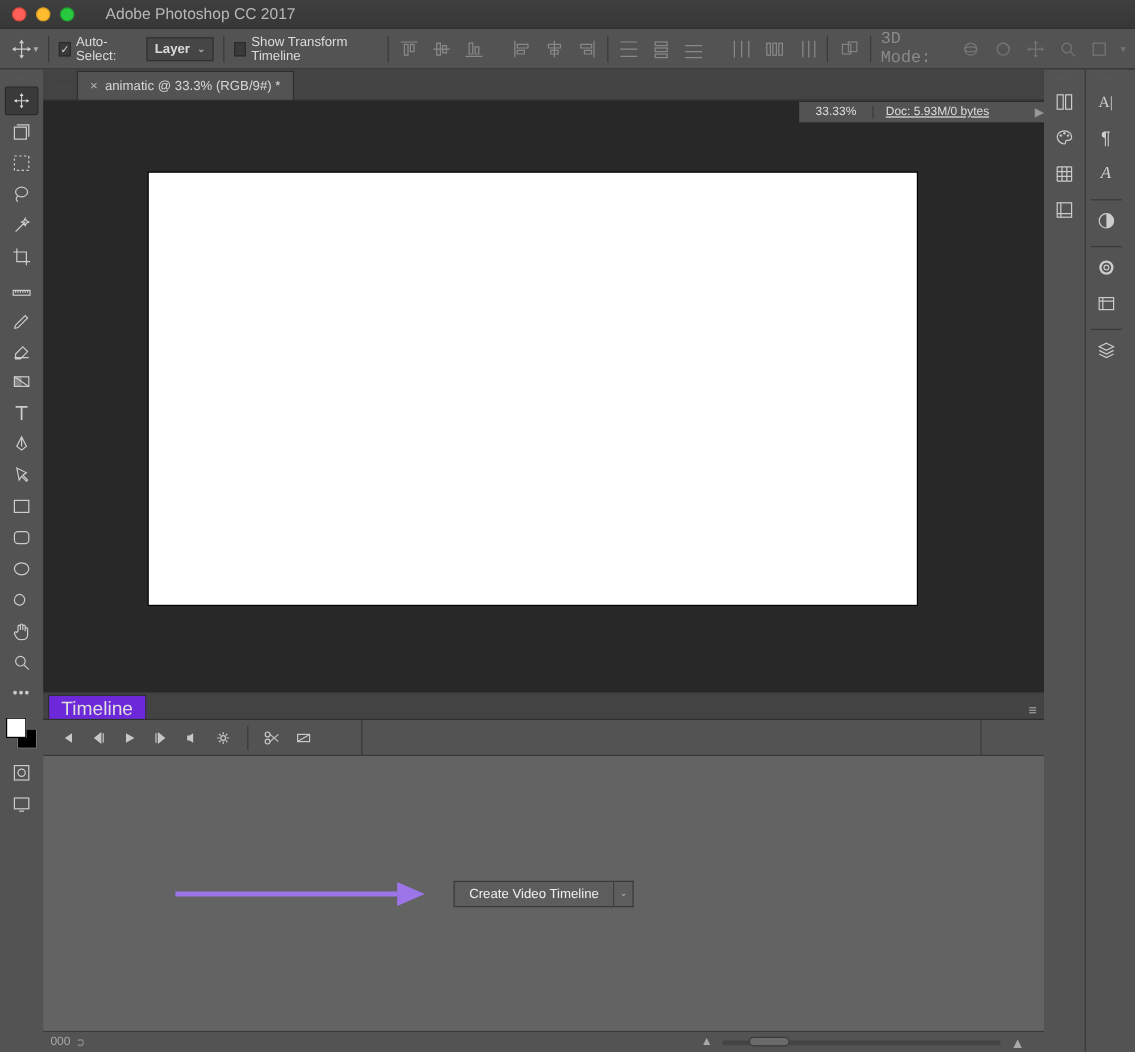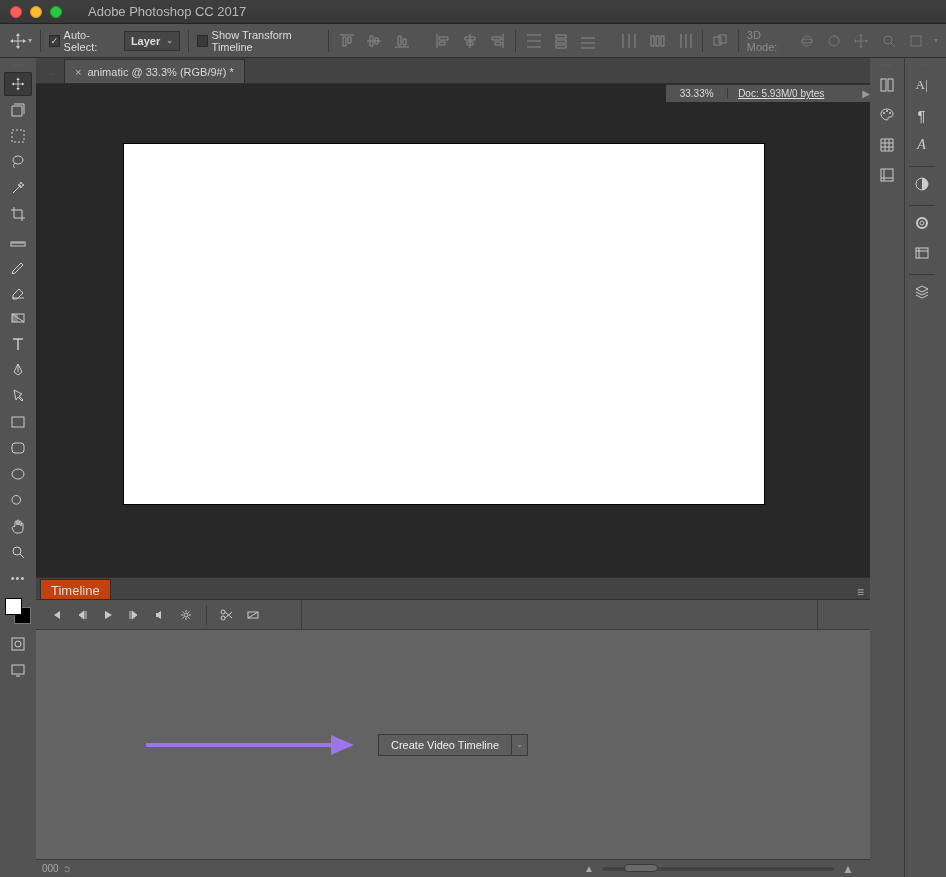--- a/index.html
+++ b/index.html
@@ -13,21 +13,21 @@
   .tl-max{background:#28c840;border:1px solid #1ea52f;}
   .titlebar-title{flex:1;text-align:left;color:#b8b8b8;font-size:13px;margin-left:26px;}
   
   .options { height:34px; background:#535353; border-bottom:1px solid #2e2e2e; display:flex; align-items:center; padding:0 8px; gap:8px;}
   .opt-icon{color:#d4d4d4;display:flex;align-items:center;}
   .chk{width:12px;height:12px;background:#3a3a3a;border:1px solid #2a2a2a;display:inline-flex;align-items:center;justify-content:center;font-size:9px;}
   .select{display:flex;align-items:center;background:#464646;border:1px solid #303030;height:20px;padding:0 6px;gap:6px;font-weight:bold;}
   .divider{width:1px;height:22px;background:#3a3a3a;}
   .align-btn{width:22px;height:22px;display:flex;align-items:center;justify-content:center;opacity:.45;}
   .align-btn svg, .align-btn .g {width:16px;height:16px;}
-  .threeD{color:#8a8a8a;font-size:11px;}
+  .threeD{color:#8a8a8a;font-size:14px;font-family:Liberation Mono, monospace;}
   .threeD-icon{opacity:.4;}
   
   .workspace { display:flex; height: calc(877px - 24px - 34px); }
   
   .tool-col{width:36px;background:#535353;display:flex;flex-direction:column;align-items:center;padding-top:4px;}
   .grip{height:8px;width:30px;margin-bottom:2px;color:#777;font-size:4px;text-align:center;letter-spacing:1px;}
   .tool{width:28px;height:24px;display:flex;align-items:center;justify-content:center;color:#d4d4d4;margin-bottom:2px;border-radius:2px;}
   .tool.sel{background:#3a3a3a;box-shadow:inset 0 0 0 1px #2a2a2a;}
   .swatches{margin-top:6px;position:relative;width:26px;height:26px;}
   .sw-fg{position:absolute;top:0;left:0;width:17px;height:17px;background:#fff;border:1px solid #000;}
@@ -42,21 +42,21 @@
   .canvaswrap{flex:1;background:#282828;display:flex;}
   .canvasarea{flex:1;position:relative;}
   .canvas{position:absolute;left:88px;top:60px;width:640px;height:360px;background:#fff;box-shadow:0 0 0 1px #000;}
   .statusbar{height:18px;background:#535353;display:flex;align-items:center;font-size:10px;color:#ddd;border-top:1px solid #2e2e2e;}
   .statusbar .zoom{width:62px;text-align:center;border-right:1px solid #3a3a3a;}
   .statusbar .doc{padding:0 10px;text-decoration:underline;}
   .statusbar .tri{margin-left:28px;color:#999;}
   
   .timeline-panel{height:300px;background:#535353;border-top:1px solid #2e2e2e;display:flex;flex-direction:column;}
   .panel-tabrow{height:22px;display:flex;align-items:flex-end;background:#434343;border-bottom:1px solid #2e2e2e;padding-left:4px;}
-  .panel-tab{height:20px;background:#c2410c;border:1px solid #2e2e2e;border-bottom:none;padding:3px 10px;font-size:13px;color:#ddd;}
+  .panel-tab{height:20px;background:#6d28d9;border:1px solid #2e2e2e;border-bottom:none;padding:3px 10px;font-size:16px;color:#ddd;}
   .panel-menu{margin-left:auto;margin-right:6px;color:#aaa;font-size:12px;}
   .tl-toolbar{height:30px;border-bottom:1px solid #3a3a3a;display:flex;align-items:center;padding:0 6px;gap:4px;}
   .tl-left{width:260px;display:flex;align-items:center;gap:10px;border-right:1px solid #3a3a3a;height:100%;padding-left:6px;}
   .tl-btn{width:16px;height:16px;display:flex;align-items:center;justify-content:center;color:#c8c8c8;}
   .tl-sep{width:1px;height:20px;background:#3a3a3a;margin:0 2px;}
   .tl-ruler{flex:1;height:100%;border-right:1px solid #3a3a3a;}
   .tl-scroll{width:42px;height:100%;}
   .tl-body{flex:1;background:#636363;position:relative;}
   .cvt-wrap{position:absolute;left:50%;top:50%;transform:translate(-50%,-50%);display:flex;align-items:center;border-radius:11px;}
   .cvt-btn{height:22px;background:#5d5d5d;border:1px solid #3a3a3a;display:flex;align-items:center;padding:0 12px;font-size:11px;color:#eee;}

